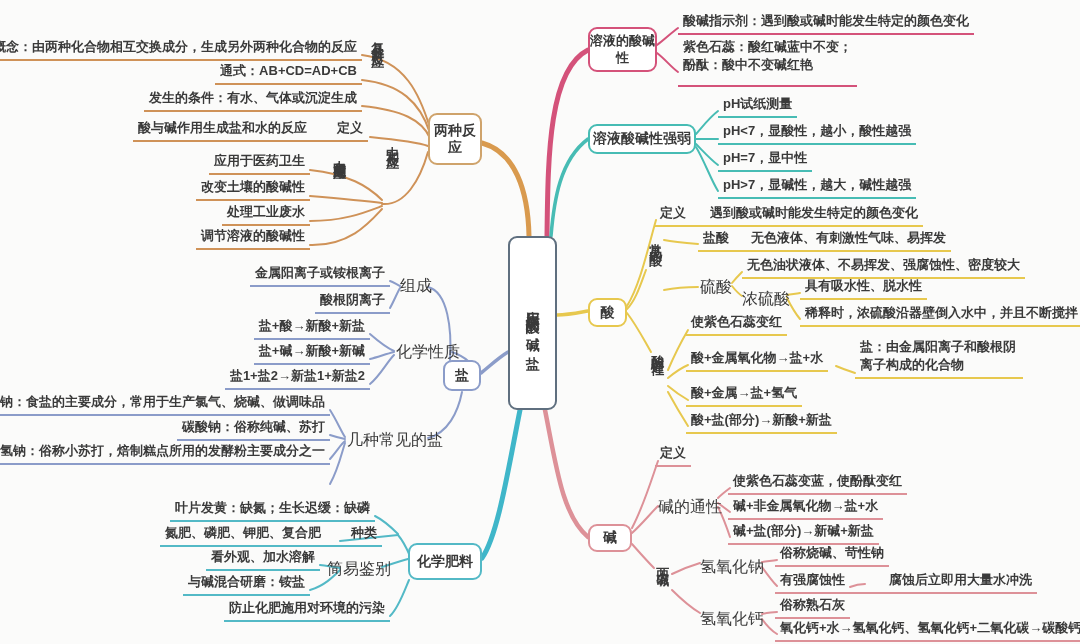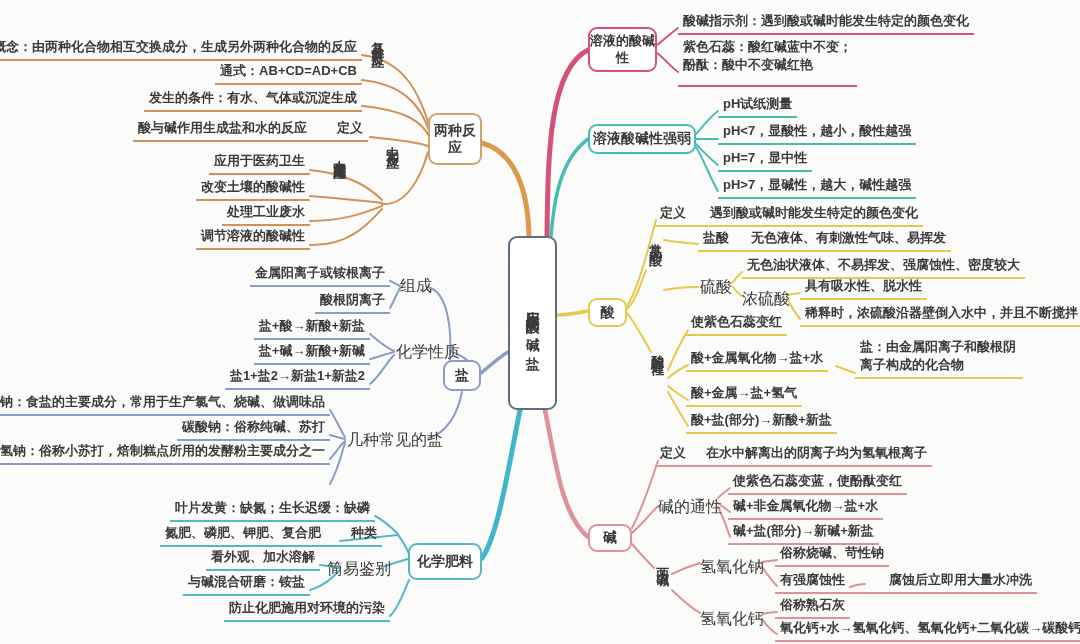--- a/index.html
+++ b/index.html
@@ -200,21 +200,20 @@
   <div class="vlbl" style="left:650px;top:343px;">酸的通性</div>
   <div class="leaf u-ye" style="left:686px;top:313px;">使紫色石蕊变红</div>
   <div class="leaf u-ye" style="left:686px;top:349px;">酸+金属氧化物→盐+水</div>
   <div class="leaf u-ye" style="left:686px;top:384px;">酸+金属→盐+氢气</div>
   <div class="leaf u-ye" style="left:686px;top:411px;">酸+盐(部分)→新酸+新盐</div>
   <div class="leaf u-ye note2" style="left:855px;top:338px;">盐：由金属阳离子和酸根阴离子构成的化合物</div>
 
   <div class="node n-ro" style="left:588px;top:524px;width:44px;height:28px;">碱</div>
   <div class="leaf u-ro row" style="left:655px;top:444px;gap:20px;">
     <span>定义</span>
-    <span>在水中解离出的阴离子均为氢氧根离子</span>
   </div>
   <div class="plain" style="left:658px;top:497px;">碱的通性</div>
   <div class="leaf u-ro" style="left:728px;top:472px;">使紫色石蕊变蓝，使酚酞变红</div>
   <div class="leaf u-ro" style="left:728px;top:522px;">碱+盐(部分)→新碱+新盐</div>
   <div class="leaf u-ro" style="left:728px;top:497px;">碱+非金属氧化物→盐+水</div>
   <div class="vlbl" style="left:655px;top:557px;">两大碱</div>
   <div class="plain" style="left:700px;top:557px;">氢氧化钠</div>
   <div class="leaf u-ro" style="left:775px;top:544px;">俗称烧碱、苛性钠</div>
   <div class="leaf u-ro row" style="left:775px;top:571px;gap:44px;">
     <span>有强腐蚀性</span>

